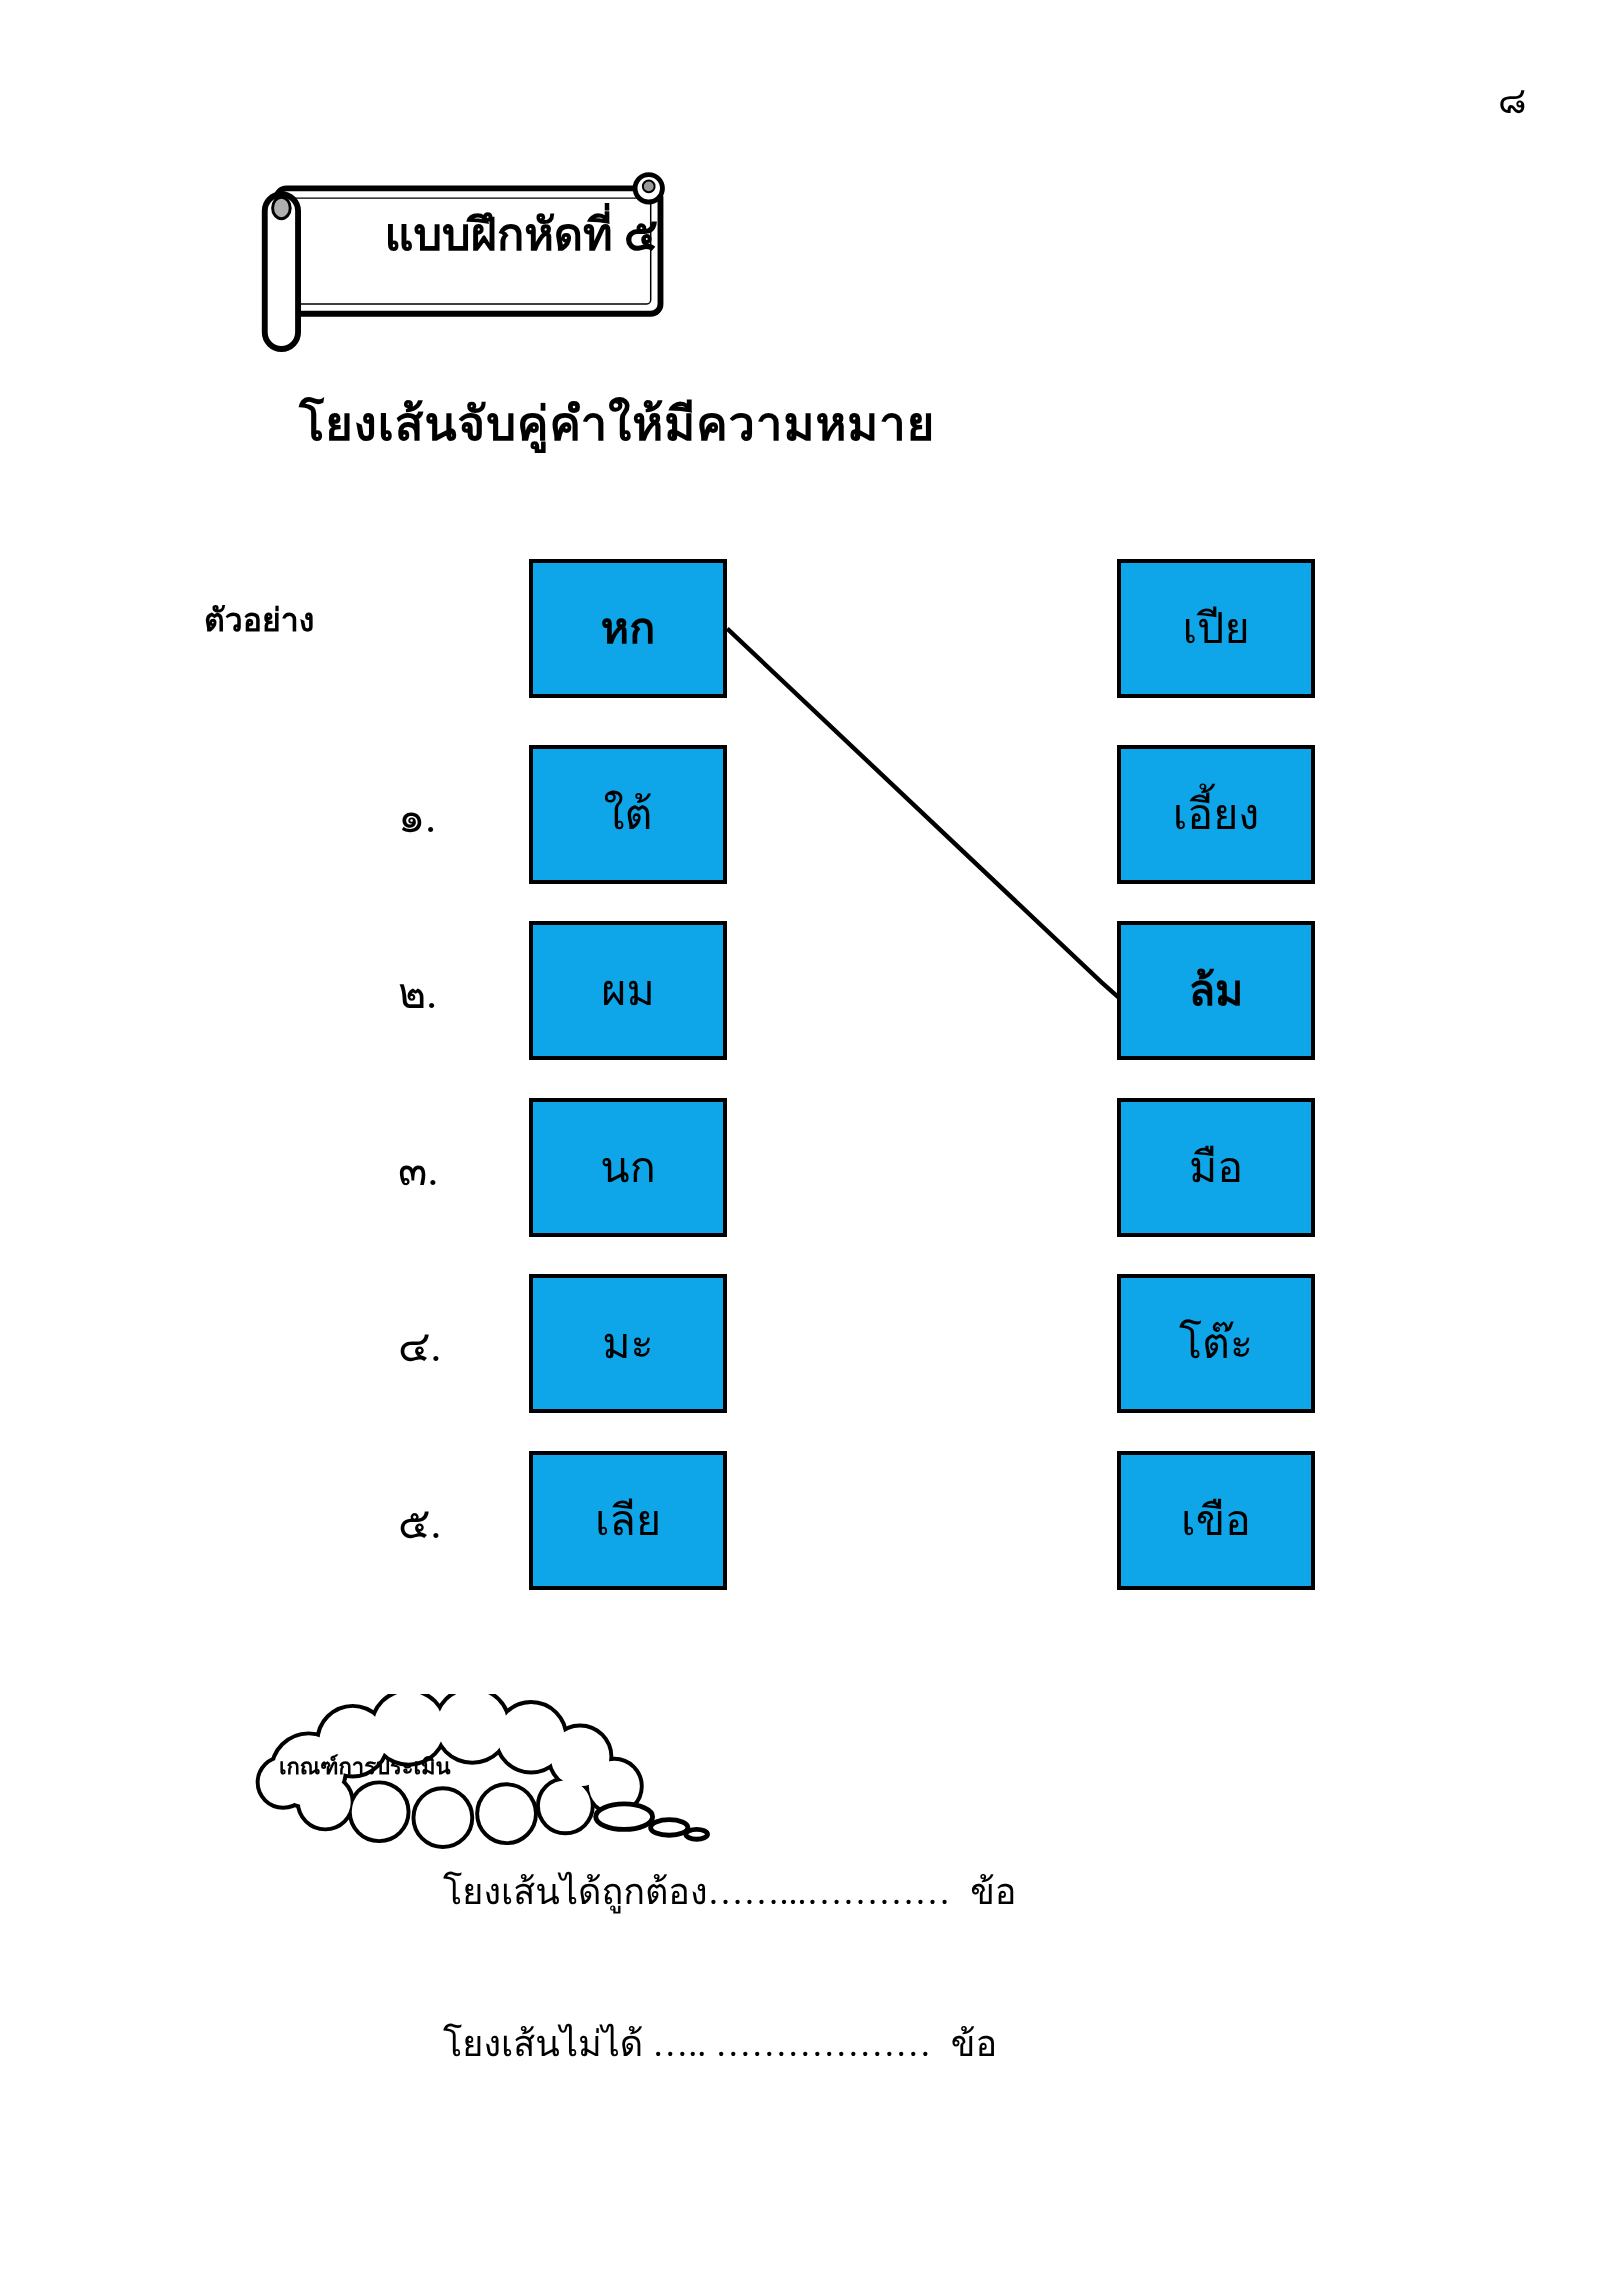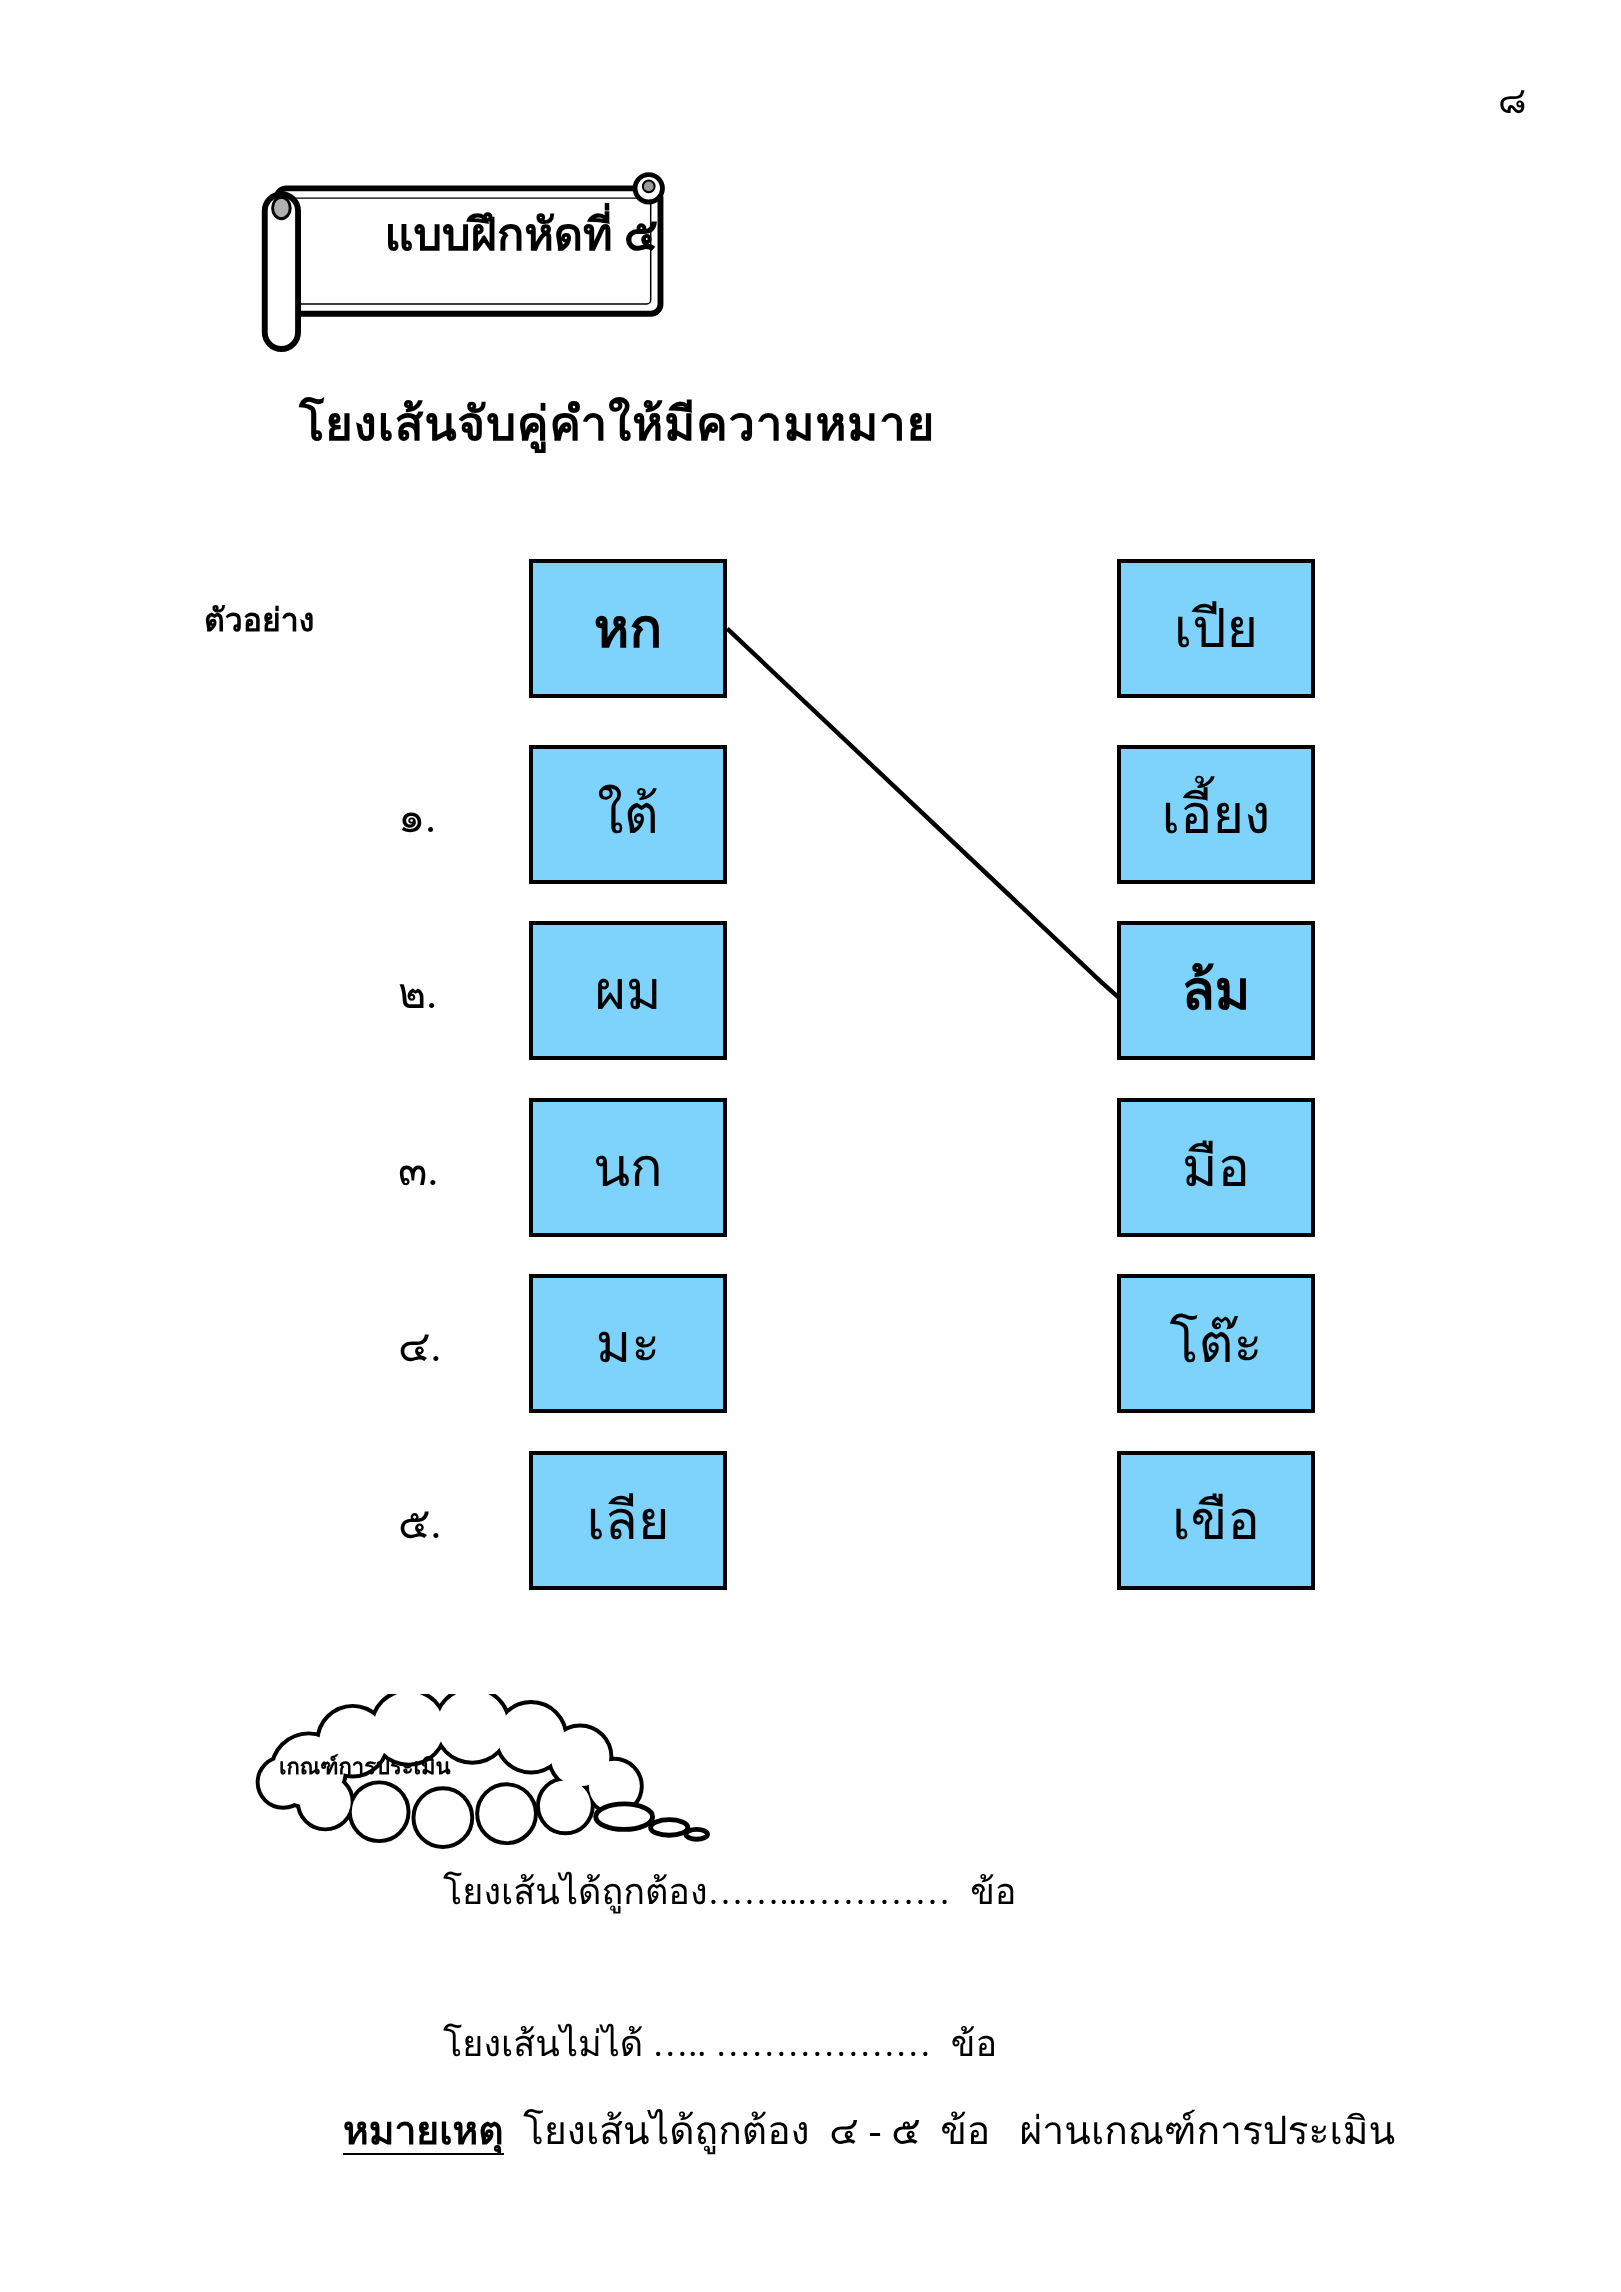--- a/index.html
+++ b/index.html
@@ -27,23 +27,23 @@
     position:absolute;left:299px;top:386px;
     font-size:47px;font-weight:bold;letter-spacing:1px;
   }
   .example-label{
     position:absolute;left:204px;top:594px;
     font-size:32px;font-weight:bold;
   }
   
   .wbox{
     position:absolute;width:198px;height:139px;
-    border:4.9px solid #000;box-sizing:border-box;background:#7dd3fc;
+    border:4.9px solid #000;box-sizing:border-box;background:#0ea5e9;
     display:flex;align-items:center;justify-content:center;
-    font-size:54px;line-height:1;
+    font-size:43px;line-height:1;
   }
   .col-left{left:529px}
   .col-right{left:1117px}
   .r0{top:559px}.r1{top:745px}.r2{top:921px}
   .r3{top:1098px}.r4{top:1274px}.r5{top:1451px}
   .bold{font-weight:bold}
   .qnum{
     position:absolute;left:398px;width:93px;
     font-size:43px;line-height:1;
   }
@@ -156,18 +156,15 @@
   </div>
   <div class="bubble-label">เกณฑ์การประเมิน</div>
 
   <div class="assess a1">
     <span>โยงเส้นได้ถูกต้อง</span><span>……...…………</span><span class="unit">ข้อ</span>
   </div>
   <div class="assess a2">
     <span>โยงเส้นไม่ได้ </span><span>….. ………………</span><span class="unit">ข้อ</span>
   </div>
 
-  <div class="note">
-    <span class="note-label">หมายเหตุ</span><span>  โยงเส้นได้ถูกต้อง  ๔ - ๕  ข้อ   ผ่านเกณฑ์การประเมิน</span>
-  </div>
 
 </div>
 
 
 </body></html>

